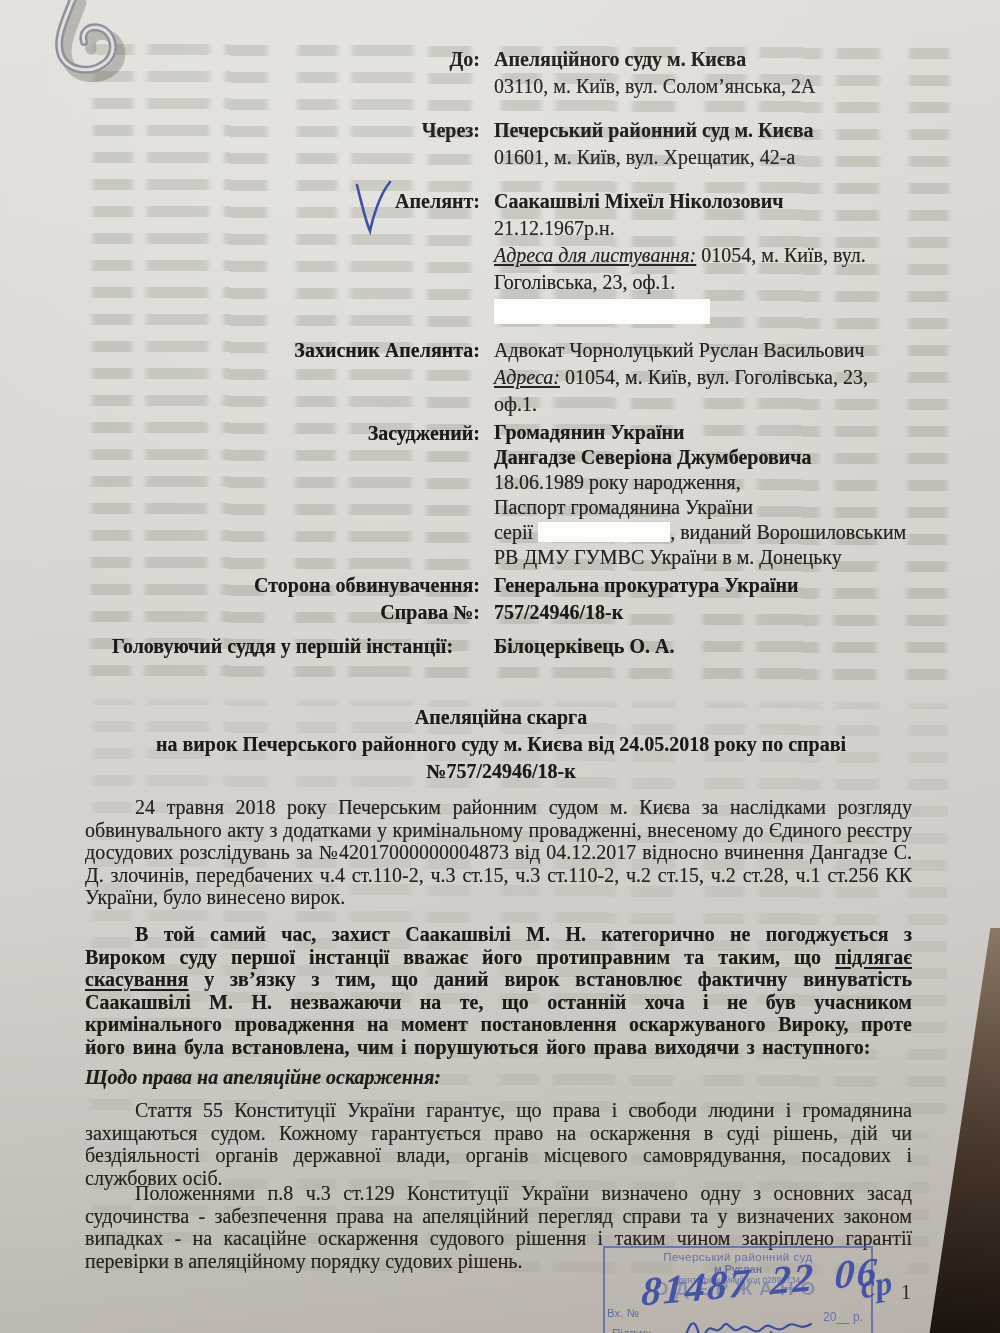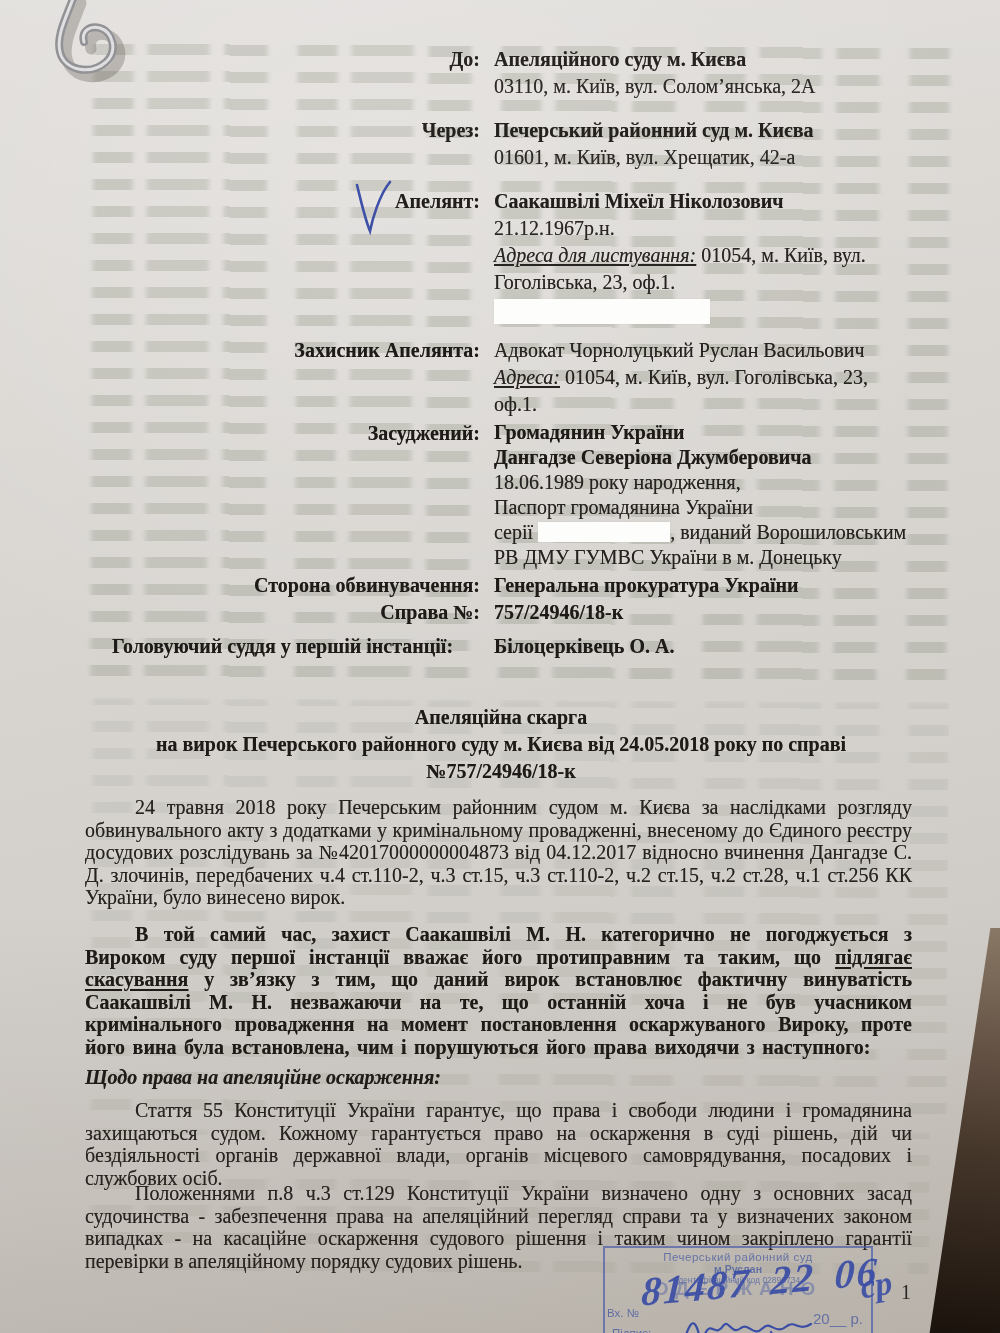--- a/index.html
+++ b/index.html
@@ -66,21 +66,21 @@
     border:2px solid rgba(72,92,168,.70);
     color:rgba(64,84,160,.88);
     font-family:"Liberation Sans","DejaVu Sans",sans-serif;
     z-index:4;
   }
   .stamp .l1{margin-top:3px;text-align:center;font-size:11.5px;font-weight:normal;letter-spacing:.5px;opacity:.8;filter:blur(.4px);}
   .stamp .l2{text-align:center;font-size:10.5px;font-weight:bold;opacity:.8;filter:blur(.4px);}
   .stamp .l3{text-align:center;font-size:8.5px;opacity:.75;filter:blur(.4px);}
   .stamp .received{position:absolute;left:0;top:18px;width:100%;text-align:center;font-size:19px;font-weight:bold;letter-spacing:7px;opacity:.45;filter:blur(.6px);margin-top:12px;}
   .stamp .inlab{position:absolute;left:2px;top:59px;font-size:11.5px;opacity:.85;}
-  .stamp .year{position:absolute;right:8px;top:62px;font-size:15px;opacity:.8;}
+  .stamp .year{position:absolute;right:8px;top:62px;font-size:12px;opacity:.8;}
   .stamp .signlab{position:absolute;left:7px;top:79px;font-size:11.5px;opacity:.85;}
   .hw{color:#3a4da6;font-family:"Liberation Serif","DejaVu Serif",serif;font-style:italic;}
   .hw-number{position:absolute;left:36px;top:10px;font-size:40px;font-weight:bold;letter-spacing:2px;word-spacing:8px;transform:rotate(-5deg) skewX(-8deg);opacity:.92;white-space:nowrap;}
   .hw-note{position:absolute;left:860px;top:1266px;font-size:34px;font-weight:bold;transform:rotate(-10deg);z-index:5;opacity:.9;}
   .signature-svg{position:absolute;left:70px;top:62px;width:150px;height:40px;}
   .pagenum{position:absolute;left:901px;top:1281px;font-size:20px;color:#2a2724;z-index:5;}
 </style>
 </head>
 <body>
 

